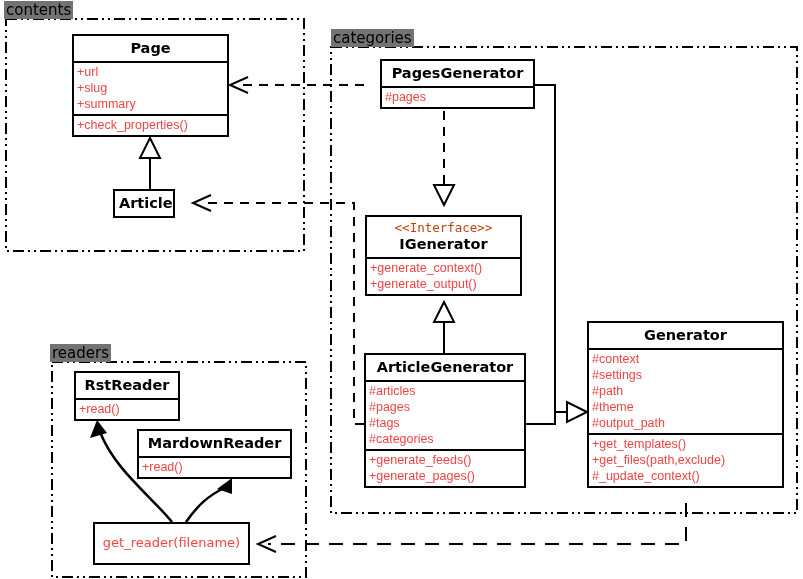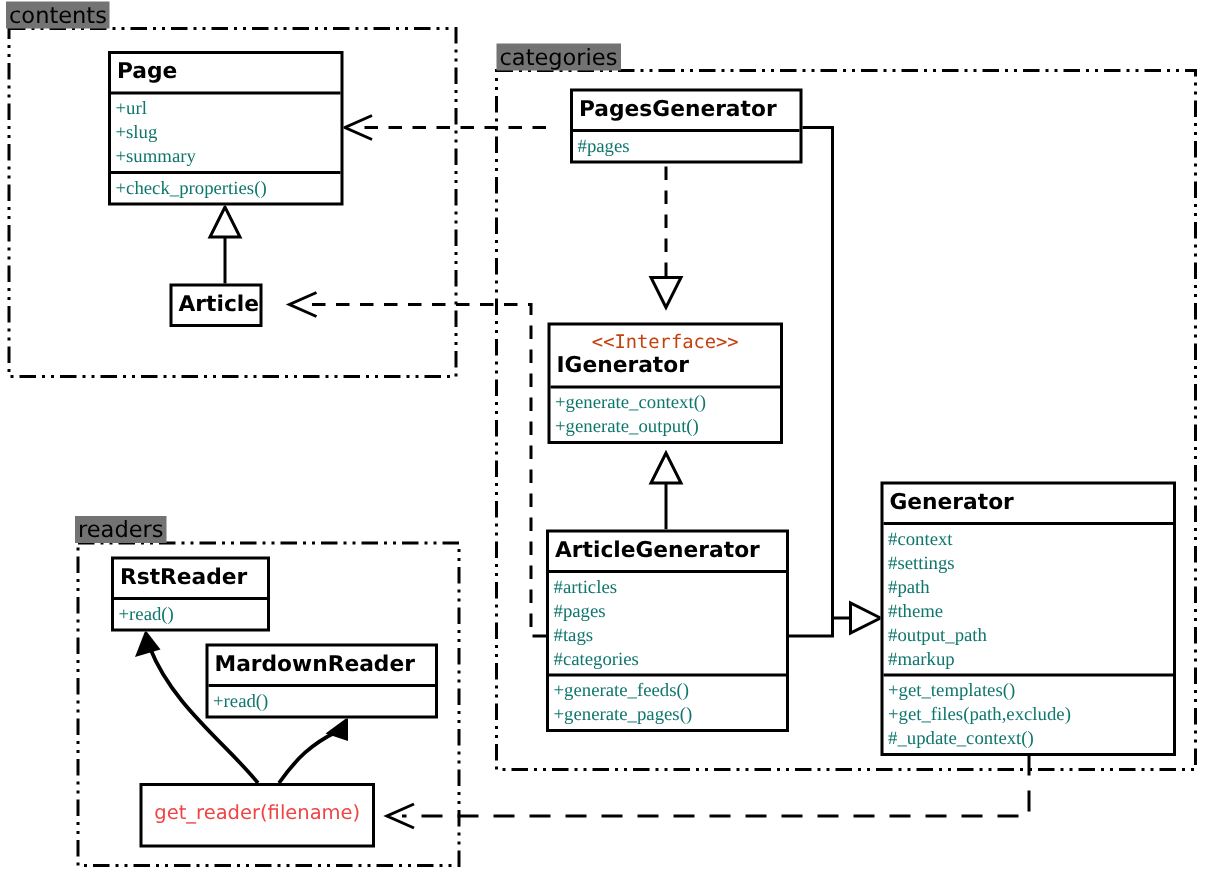--- a/index.html
+++ b/index.html
@@ -6,30 +6,30 @@
   body{width:803px;height:579px;overflow:hidden;
        font-family:"DejaVu Sans","Liberation Sans",sans-serif;}
   #canvas{position:relative;width:803px;height:579px;}
   svg.layer{position:absolute;left:0;top:0;width:803px;height:579px;
             pointer-events:none;}
   .pkg-label{position:absolute;font-size:15px;color:#000;
              font-family:"DejaVu Sans","Liberation Sans",sans-serif;
              white-space:nowrap;background:#737373;padding:0 2px;}
   .umlbox{position:absolute;border:2px solid #000;background:#fff;
           box-sizing:border-box;}
-  .uml-name{font-weight:bold;font-size:14.5px;
+  .uml-name{font-weight:bold;font-size:14.5px;text-align:center;
             padding:4px 4px 5px 4px;color:#000;white-space:nowrap;
             font-family:"DejaVu Sans","Liberation Sans",sans-serif;}
   .uml-stereo{font-weight:normal;font-size:12.5px;text-align:center;
               padding:3px 4px 0 4px;color:#c2410c;
               font-family:"DejaVu Sans Mono","Liberation Mono",monospace;}
   .uml-sec{border-top:2px solid #000;padding:1px 0 2px 0;}
-  .uml-item{font-size:12.5px;line-height:16px;padding:0 3px;color:#0f766e;
+  .uml-item{font-size:12.5px;line-height:16px;padding:0 3px;color:#ef4444;
             white-space:nowrap;
-            font-family:Liberation Serif, serif;}
+            font-family:Liberation Sans, sans-serif;}
   .plain-label{font-size:13px;text-align:center;color:#ef4444;padding:10px 4px;
                white-space:nowrap;
                font-family:"DejaVu Sans","Liberation Sans",sans-serif;}
 </style>
 </head>
 <body>
 
 <div id="canvas">
 
   <svg class="layer" viewBox="0 0 803 579">
@@ -144,21 +144,20 @@
   </div>
 
   <div class="umlbox" style="left:587px;top:321px;width:197px;">
     <div class="uml-name">Generator</div>
     <div class="uml-sec">
       <div class="uml-item">#context</div>
       <div class="uml-item">#settings</div>
       <div class="uml-item">#path</div>
       <div class="uml-item">#theme</div>
       <div class="uml-item">#output_path</div>
-      <div class="uml-item">#markup</div>
     </div>
     <div class="uml-sec">
       <div class="uml-item">+get_templates()</div>
       <div class="uml-item">+get_files(path,exclude)</div>
       <div class="uml-item">#_update_context()</div>
     </div>
   </div>
 
   <div class="umlbox" style="left:74px;top:371px;width:106px;">
     <div class="uml-name">RstReader</div>

